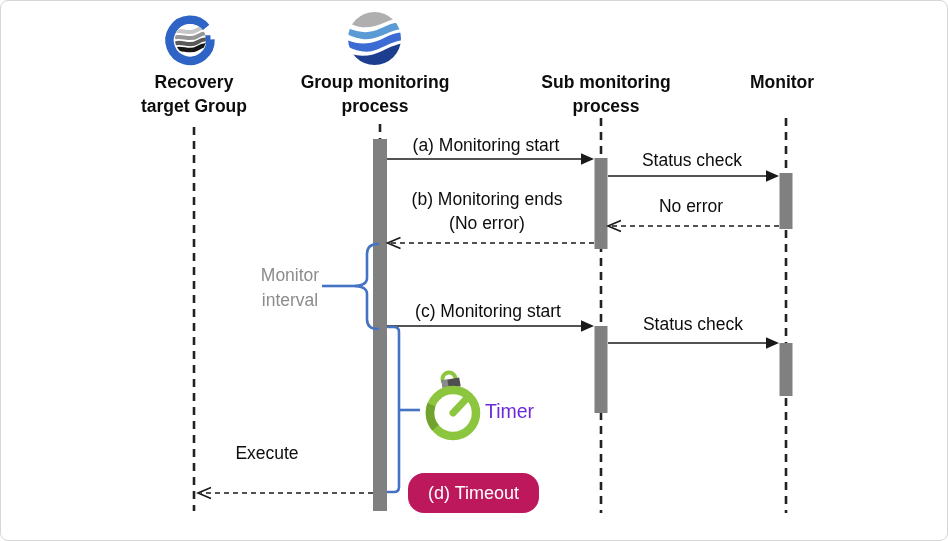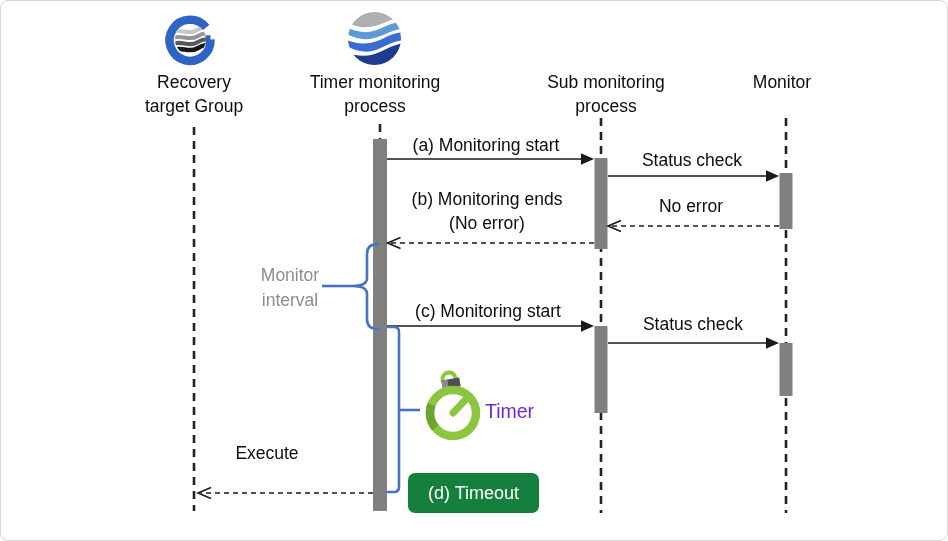--- a/index.html
+++ b/index.html
@@ -1,22 +1,22 @@
 <!DOCTYPE html>
 <html><head>
 <meta charset="utf-8">
 <style>
   html,body{margin:0;padding:0;background:#fff;}
   body{font-family:"Liberation Sans","DejaVu Sans",sans-serif;}
   .canvas{position:relative;width:946px;height:539px;background:#fff;border:1px solid #d6d6d6;border-radius:8px;overflow:hidden;}
-  .hdr{position:absolute;top:69px;width:180px;text-align:center;font-size:17.5px;line-height:24px;color:#0d0d0d;}
+  .hdr{position:absolute;top:69px;width:180px;text-align:center;font-size:17.5px;line-height:24px;color:#0d0d0d;font-weight:bold;}
   .msg{position:absolute;text-align:center;font-size:17.5px;line-height:24px;color:#0d0d0d;white-space:nowrap;}
   .muted{color:#8c8c8c;}
   .timer-lbl{position:absolute;left:484px;top:399px;font-size:19.5px;color:#6d28d9;}
-  .badge{position:absolute;left:407px;top:472px;width:131px;height:40px;background:#15803d;border-radius:7px;
+  .badge{position:absolute;left:407px;top:472px;width:131px;height:40px;background:#be185d;border-radius:16px;
          color:#fff;font-size:18px;display:flex;align-items:center;justify-content:center;}
   .abs{position:absolute;}
   svg{display:block;}
 </style>
 </head>
 <body>
 
 <div class="canvas">
 
   <svg class="abs" style="left:0;top:0" width="946" height="539" viewBox="0 0 946 539">
@@ -97,21 +97,21 @@
     <circle cx="32" cy="48" r="23" fill="none" stroke="#8CC63F" stroke-width="8.5"></circle>
     <path d="M 10.4,39.8 A 23,23 0 0 0 14.4,62.7" fill="none" stroke="#70A22E" stroke-width="8.5"></path>
     <line x1="32" y1="48" x2="48" y2="31" stroke="#8CC63F" stroke-width="7" stroke-linecap="round"></line>
   </svg>
 
   <div class="hdr" style="left:103px">
     <div>Recovery</div>
     <div>target Group</div>
   </div>
   <div class="hdr" style="left:284px">
-    <div>Timer monitoring</div>
+    <div>Group monitoring</div>
     <div>process</div>
   </div>
   <div class="hdr" style="left:515px">
     <div>Sub monitoring</div>
     <div>process</div>
   </div>
   <div class="hdr" style="left:691px">
     <div>Monitor</div>
   </div>
 

